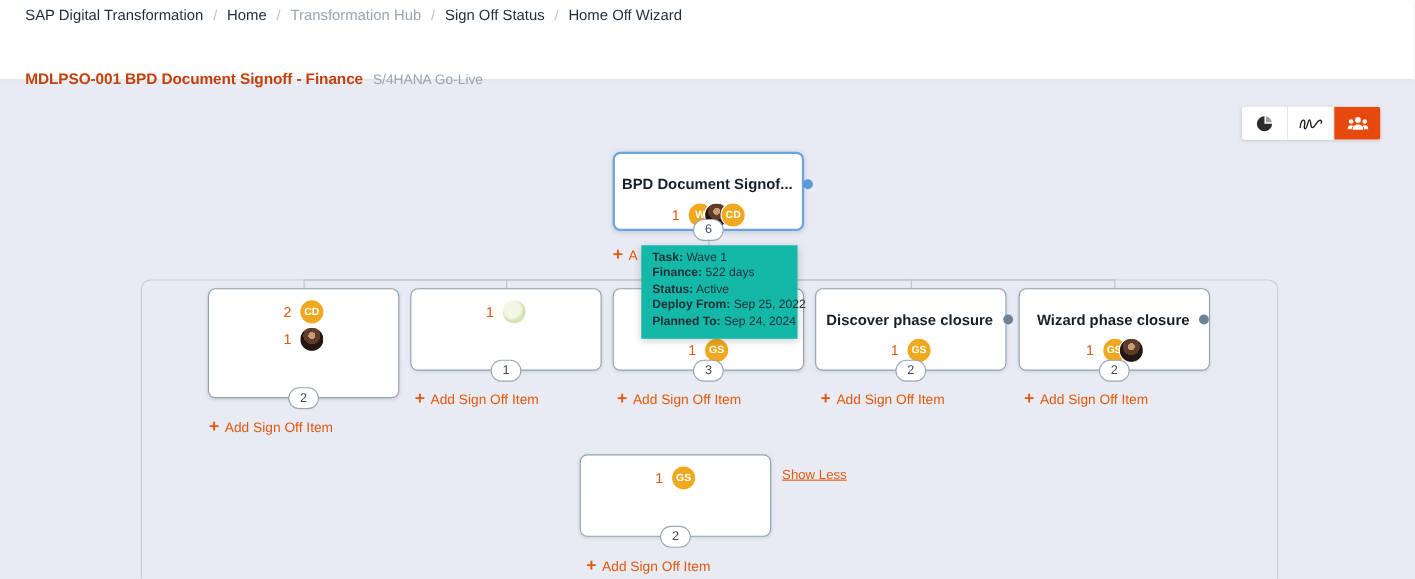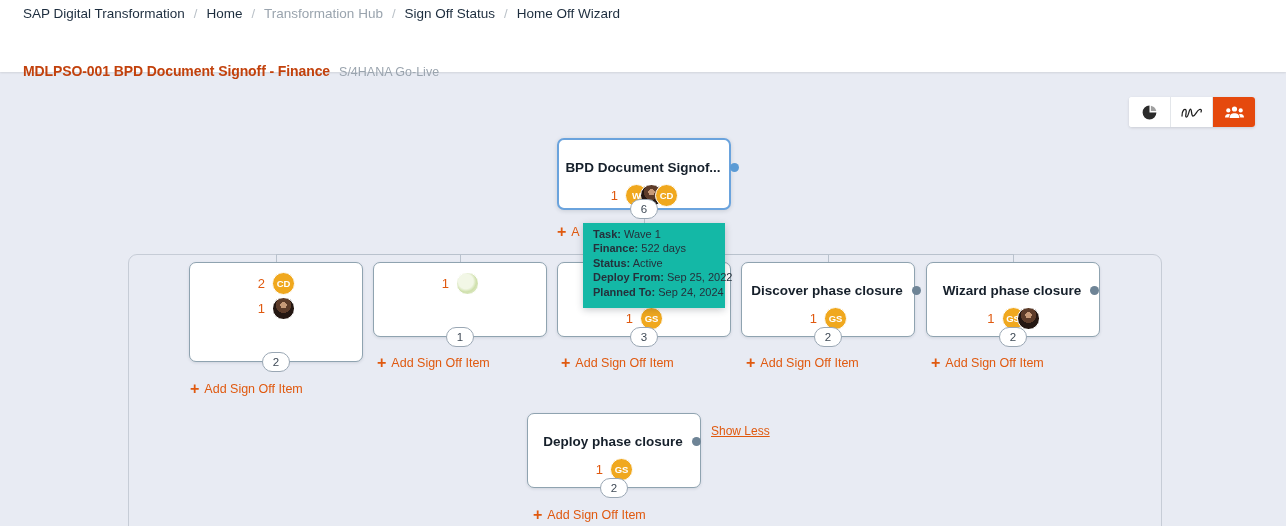--- a/index.html
+++ b/index.html
@@ -390,24 +390,20 @@
     </div>
     <div class="badge">2</div>
   </div>
 
   <div class="add-link" style="left:931px; top:283px;">
     <span class="plus">+</span>
     <span>Add Sign Off Item</span>
   </div>
 
   <div class="node" style="left:527px; top:341px; width:174px; height:75px;">
-    <div class="node-title-row">
-      <span class="node-title">Deploy phase closure</span>
-      <span class="status-dot"></span>
-    </div>
     <div class="assign-rows">
       <div class="assign-row">
         <span class="count">1</span>
         <span class="avatars">
           <span class="avatar">GS</span>
         </span>
       </div>
     </div>
     <div class="badge">2</div>
   </div>

